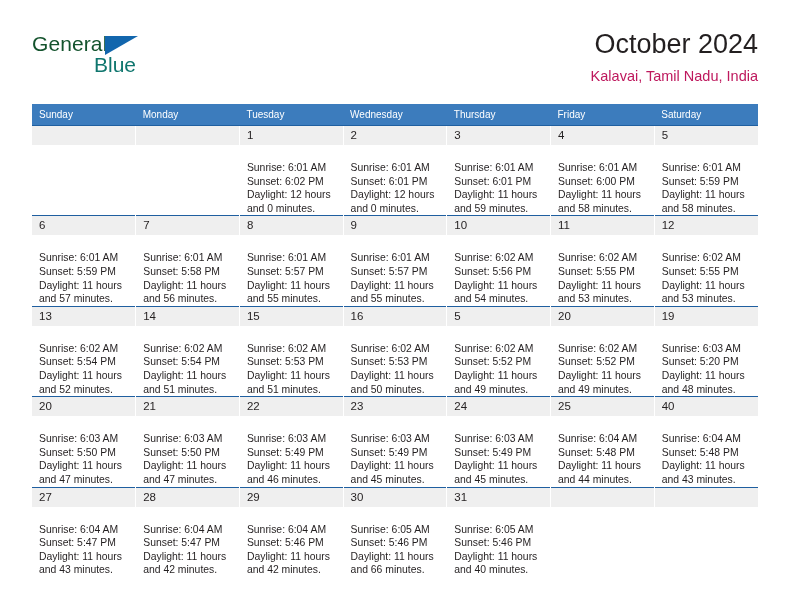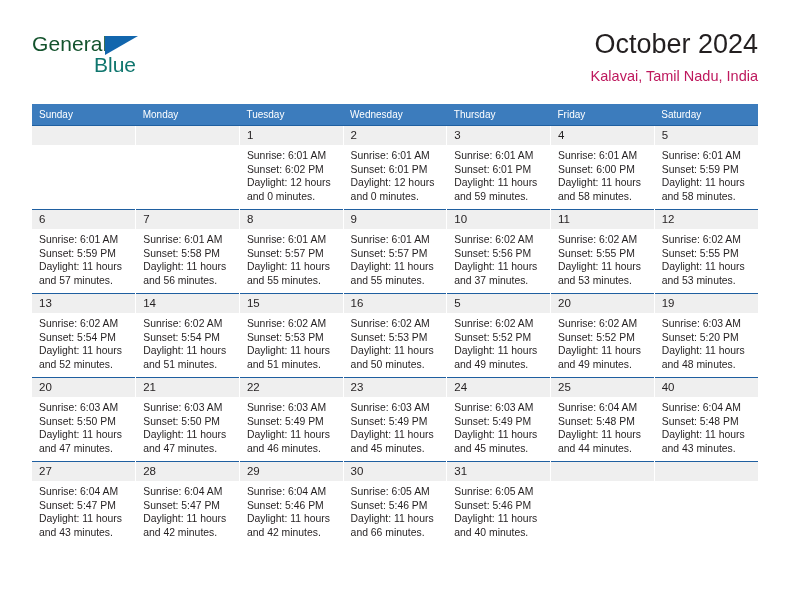--- a/index.html
+++ b/index.html
@@ -120,21 +120,21 @@
     font-size: 11.5px;
     color: #231f20;
     padding: 3px 0 3px 7px;
     height: 13px;
     line-height: 13px;
   }
   .daynum.empty {
     color: transparent;
   }
   .lines {
-    padding: 4px 6px 0 7px;
+    padding: 16px 6px 0 7px;
   }
   .lines div {
     font-size: 10.4px;
     line-height: 13.6px;
     color: #231f20;
     white-space: nowrap;
   }
   .calendar tr.week.last td {
     border-bottom: none;
   }
@@ -261,21 +261,21 @@
               <div>Daylight: 11 hours</div>
               <div>and 55 minutes.</div>
             </div>
           </td>
           <td>
             <span class="daynum">10</span>
             <div class="lines">
               <div>Sunrise: 6:02 AM</div>
               <div>Sunset: 5:56 PM</div>
               <div>Daylight: 11 hours</div>
-              <div>and 37 minutes.</div>
+              <div>and 54 minutes.</div>
             </div>
           </td>
           <td>
             <span class="daynum">11</span>
             <div class="lines">
               <div>Sunrise: 6:02 AM</div>
               <div>Sunset: 5:55 PM</div>
               <div>Daylight: 11 hours</div>
               <div>and 53 minutes.</div>
             </div>

